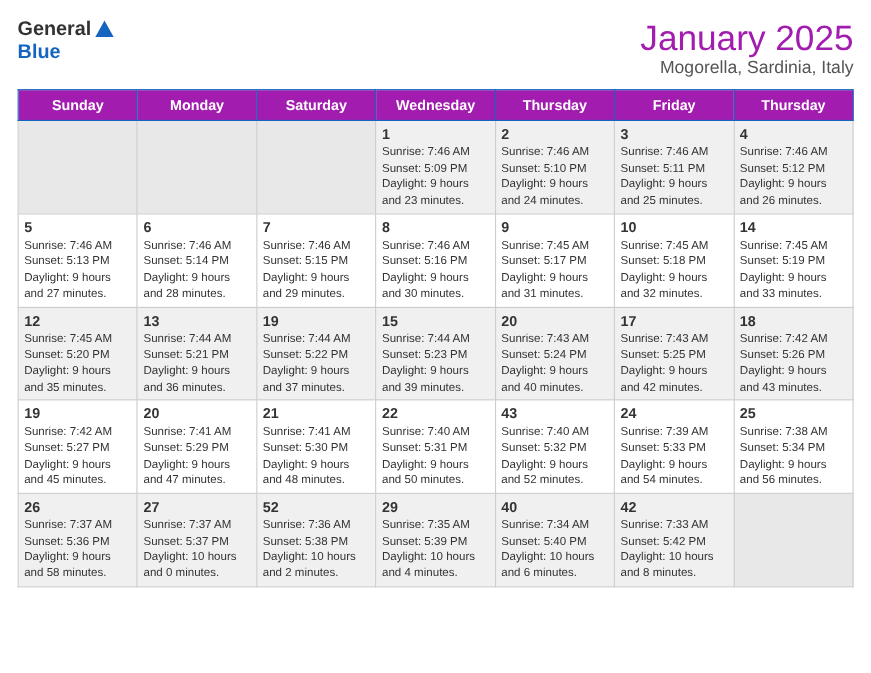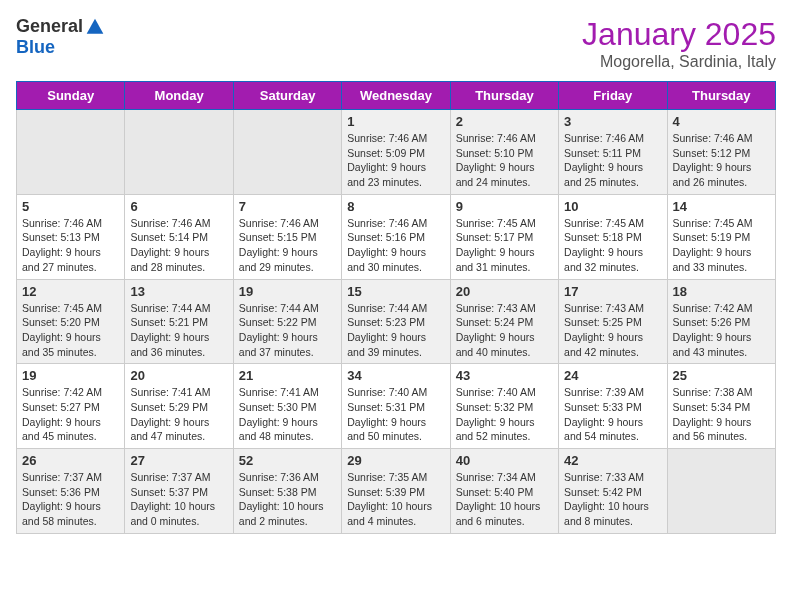--- a/index.html
+++ b/index.html
@@ -224,21 +224,21 @@
         </td>
         <td>
           <span class="day-number">20</span>
           <div class="day-info">Sunrise: 7:41 AM<br>Sunset: 5:29 PM<br>Daylight: 9 hours<br>and 47 minutes.</div>
         </td>
         <td>
           <span class="day-number">21</span>
           <div class="day-info">Sunrise: 7:41 AM<br>Sunset: 5:30 PM<br>Daylight: 9 hours<br>and 48 minutes.</div>
         </td>
         <td>
-          <span class="day-number">34</span>
+          <span class="day-number">22</span>
           <div class="day-info">Sunrise: 7:40 AM<br>Sunset: 5:31 PM<br>Daylight: 9 hours<br>and 50 minutes.</div>
         </td>
         <td>
           <span class="day-number">43</span>
           <div class="day-info">Sunrise: 7:40 AM<br>Sunset: 5:32 PM<br>Daylight: 9 hours<br>and 52 minutes.</div>
         </td>
         <td>
           <span class="day-number">24</span>
           <div class="day-info">Sunrise: 7:39 AM<br>Sunset: 5:33 PM<br>Daylight: 9 hours<br>and 54 minutes.</div>
         </td>

